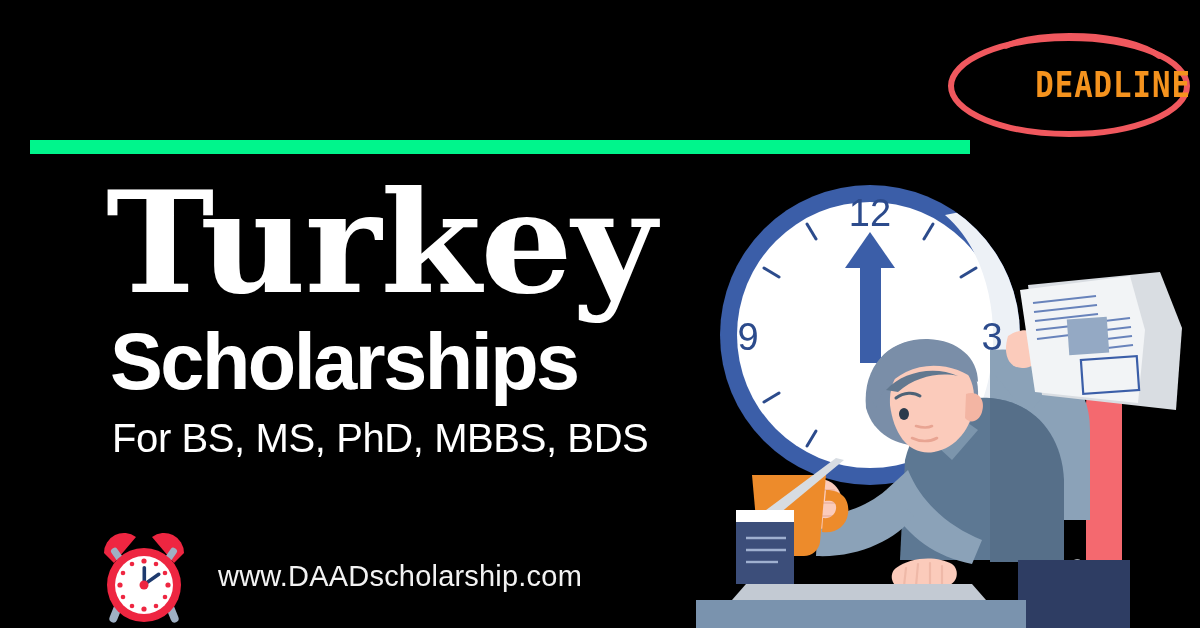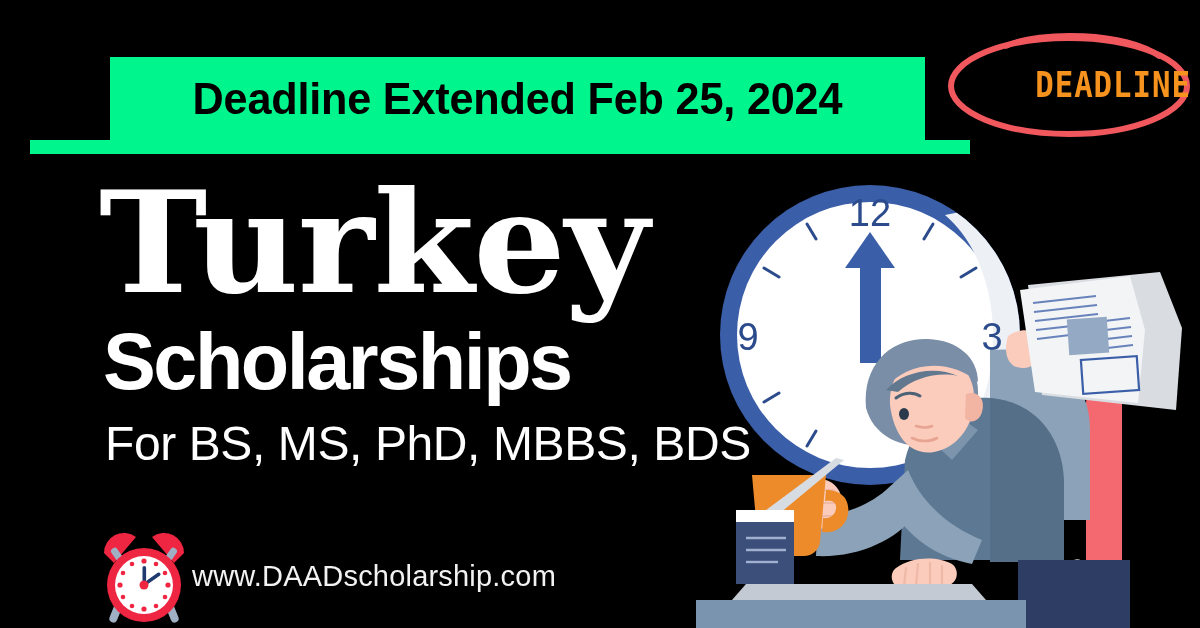--- a/index.html
+++ b/index.html
@@ -59,21 +59,21 @@
     font-weight:bold;
     font-size:32px;
     letter-spacing:1px;
     color:#F5931E;
     transform:scaleY(1.12) scaleX(0.96);
   }
 
   
   .headline{
     position:absolute;
-    left:99px; top:176px;
+    left:106px; top:176px;
     width:700px;
   }
   .title-main{
     font-family:"DejaVu Serif", serif;
     font-weight:bold;
     font-size:140px;
     line-height:0.96;
     color:#FFFFFF;
     margin:0;
     letter-spacing:-1px;
@@ -87,31 +87,31 @@
     line-height:1.0;
     color:#FFFFFF;
     margin:12px 0 0 4px;
     letter-spacing:-2.5px;
     transform:scaleX(0.99);
     transform-origin:left center;
   }
   .title-degrees{
     font-family:"Liberation Sans", sans-serif;
     font-weight:normal;
-    font-size:48px;
+    font-size:40px;
     color:#FFFFFF;
     margin:14px 0 0 6px;
     letter-spacing:-0.4px;
   }
 
   
   .footer{
     position:absolute;
     left:96px; top:523px;
-    display:flex; align-items:center; 
+    display:flex; align-items:center; gap:26px;
   }
   .footer-url{
     font-family:"Liberation Sans", sans-serif;
     font-size:29px;
     color:#F2F2F2;
     letter-spacing:0.2px;
     white-space:nowrap;
     padding-top:4px;
   }
   .alarm-icon{width:96px;height:102px;display:block;}
@@ -124,23 +124,20 @@
   }
   .illus svg{display:block;}
 </style>
 </head>
 <body>
 
 <div id="poster">
 
   <div class="banner-bar"></div>
 
-  <div class="banner">
-    <span class="banner-text">Deadline Extended Feb 25, 2024</span>
-  </div>
 
   <div class="stamp">
     <svg width="250" height="120" viewBox="0 0 250 120">
       <ellipse cx="125" cy="64" rx="118" ry="48" fill="none" stroke="#F0585E" stroke-width="6"></ellipse>
       <path d="M 62 24 C 95 8 185 10 215 34" fill="none" stroke="#F0585E" stroke-width="5.5" stroke-linecap="round"></path>
     </svg>
     <div class="stamp-text">
       <span>DEADLINE</span>
     </div>
   </div>

